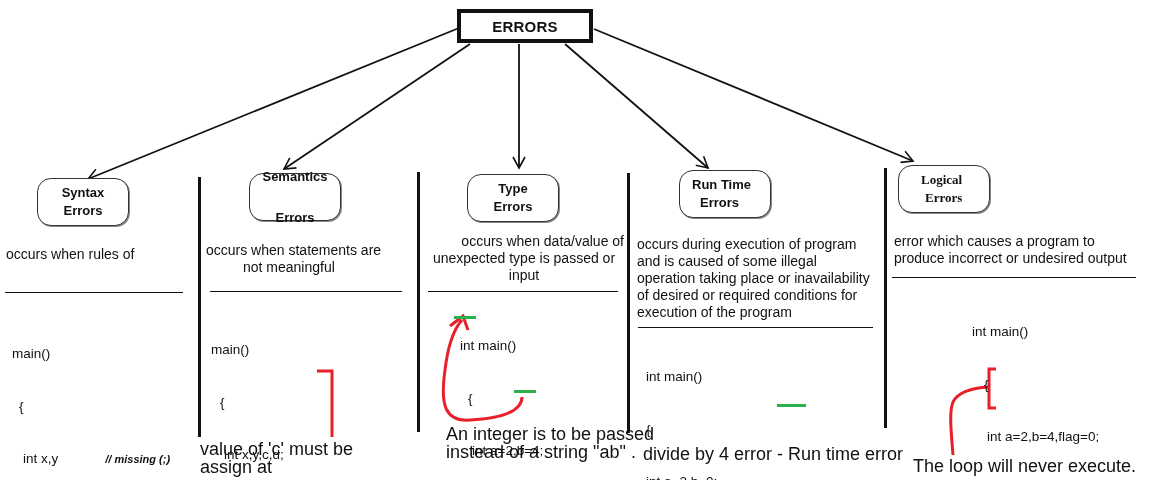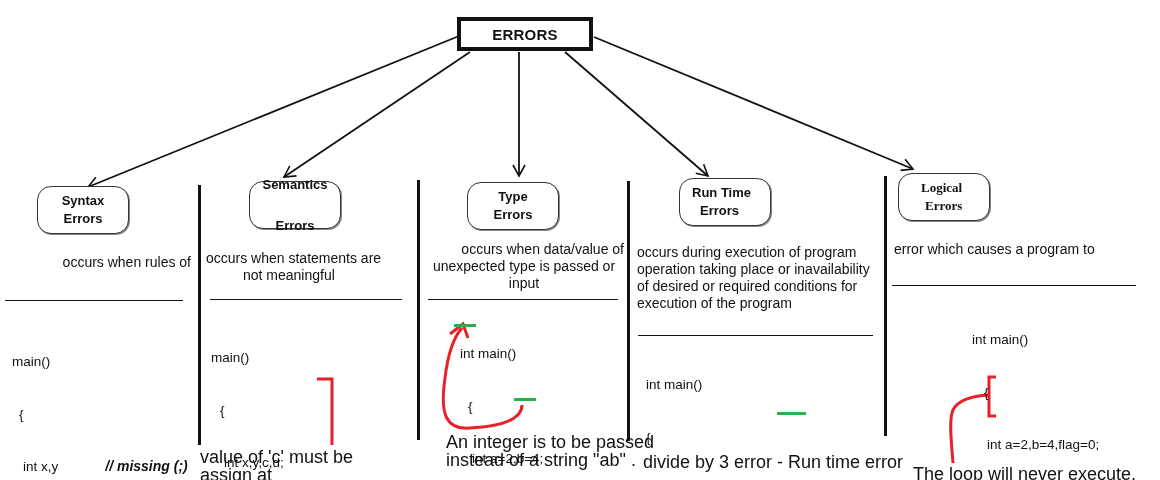--- a/index.html
+++ b/index.html
@@ -1,35 +1,35 @@
 <!DOCTYPE html>
 <html><head>
 <meta charset="utf-8">
 <style>
   html, body { margin: 0; padding: 0; background: #ffffff; }
   body { width: 1160px; height: 480px; position: relative; overflow: hidden;
          font-family: "Liberation Sans", sans-serif; color: #111; }
-  #canvas { position: absolute; left: 0; top: 8px; width: 1160px; height: 356px; }
+  #canvas { position: absolute; left: 0; top: 0; width: 1160px; height: 356px; }
   .root-box { position: absolute; left: 457px; top: 9px; width: 136px; height: 34px;
               border: 4px solid #111; box-sizing: border-box; background: #fff;
               display: flex; align-items: center; justify-content: center;
               font-weight: bold; font-size: 15px; letter-spacing: 0.2px; }
   .node { position: absolute; width: 92px; height: 48px; border: 1.5px solid #333;
           border-radius: 14px; box-sizing: border-box; background: #fff;
           font-weight: bold; font-size: 13px; line-height: 18px;
           display: flex; flex-direction: column; justify-content: center; align-items: center;
           box-shadow: 1px 1px 0 #888; }
   .node span { display: block; text-align: center; }
   .node.left span { align-self: flex-start; padding-left: 12px; }
   .vdiv { position: absolute; width: 3px; background: #111; }
   .hline { position: absolute; height: 1px; background: #111; }
   .desc { position: absolute; font-size: 14px; line-height: 17px; color: #111; }
   .code { position: absolute; font-size: 13.5px; line-height: 17.5px; color: #111; white-space: pre; }
   .code .line { display: block; height: 17.5px; }
-  .comment { font-weight: bold; font-style: italic; font-size: 14px; }
+  .comment { font-weight: bold; font-style: italic; font-size: 11px; }
   .note { position: absolute; font-size: 18px; line-height: 18px; color: #111; }
   .ul-green { position: absolute; height: 3px; background: #2db04b; }
   svg { position: absolute; left: 0; top: 0; }
 </style>
 </head>
 <body>
 
 <div id="canvas">
 
   <svg width="1160" height="480">
@@ -57,21 +57,21 @@
 
   <div class="vdiv" style="left:198px; top:177px; height:260px;"></div>
   <div class="vdiv" style="left:417px; top:172px; height:260px;"></div>
   <div class="vdiv" style="left:627px; top:173px; height:260px;"></div>
   <div class="vdiv" style="left:884px; top:168px; height:260px;"></div>
 
   <div class="node" style="left:37px; top:178px;">
     <span>Syntax</span>
     <span>Errors</span>
   </div>
-  <div class="desc" style="left:6px; top:246px; width:185px; text-align:right;">
+  <div class="desc" style="left:6px; top:246px; width:185px; text-align:left;">
     <div>occurs when rules of</div>
   </div>
   <div class="hline" style="left:5px; top:292px; width:178px;"></div>
   <div class="code" style="left:12px; top:310px;">
     <span class="line">main()</span>
     <span class="line" style="padding-left:7px">{</span>
     <span class="line" style="padding-left:11px"><span>int x,y</span><span class="comment" style="margin-left:47px">// missing (;)</span></span>
     
     
     
@@ -124,44 +124,46 @@
     <div>An integer is to be passed</div>
     <div>instead of a string "ab" .</div>
   </div>
 
   <div class="node left" style="left:679px; top:170px;">
     <span>Run Time</span>
     <span style="padding-left:20px">Errors</span>
   </div>
   <div class="desc" style="left:637px; top:236px;">
     <div>occurs during execution of program</div>
+    <div>and is caused of some illegal</div>
     <div>operation taking place or inavailability</div>
     <div>of desired or required conditions for</div>
     <div>execution of the program</div>
   </div>
   <div class="hline" style="left:638px; top:327px; width:235px;"></div>
   <div class="code" style="left:646px; top:333px;">
     <span class="line">int main()</span>
     <span class="line">{</span>
     <span class="line">int a=2,b=0;</span>
     
     
     
   </div>
   <div class="ul-green" style="left:777px; top:404px; width:29px;"></div>
   <div class="note" style="left:643px; top:445px;">
-    <div>divide by 3 error - Run time error</div>
+    <div>divide by 4 error - Run time error</div>
   </div>
 
   <div class="node left" style="left:898px; top:165px;font-family:Liberation Serif, serif;">
     <span style="padding-left:22px">Logical</span>
     <span style="padding-left:26px">Errors</span>
   </div>
   <div class="desc" style="left:894px; top:233px;">
     <div>error which causes a program to</div>
+    <div>produce incorrect or undesired output</div>
   </div>
   <div class="hline" style="left:892px; top:277px; width:244px;"></div>
   <div class="code" style="left:972px; top:288px;">
     <span class="line">int main()</span>
     <span class="line" style="padding-left:12px">{</span>
     <span class="line" style="padding-left:15px">int a=2,b=4,flag=0;</span>
     
     
     
     

